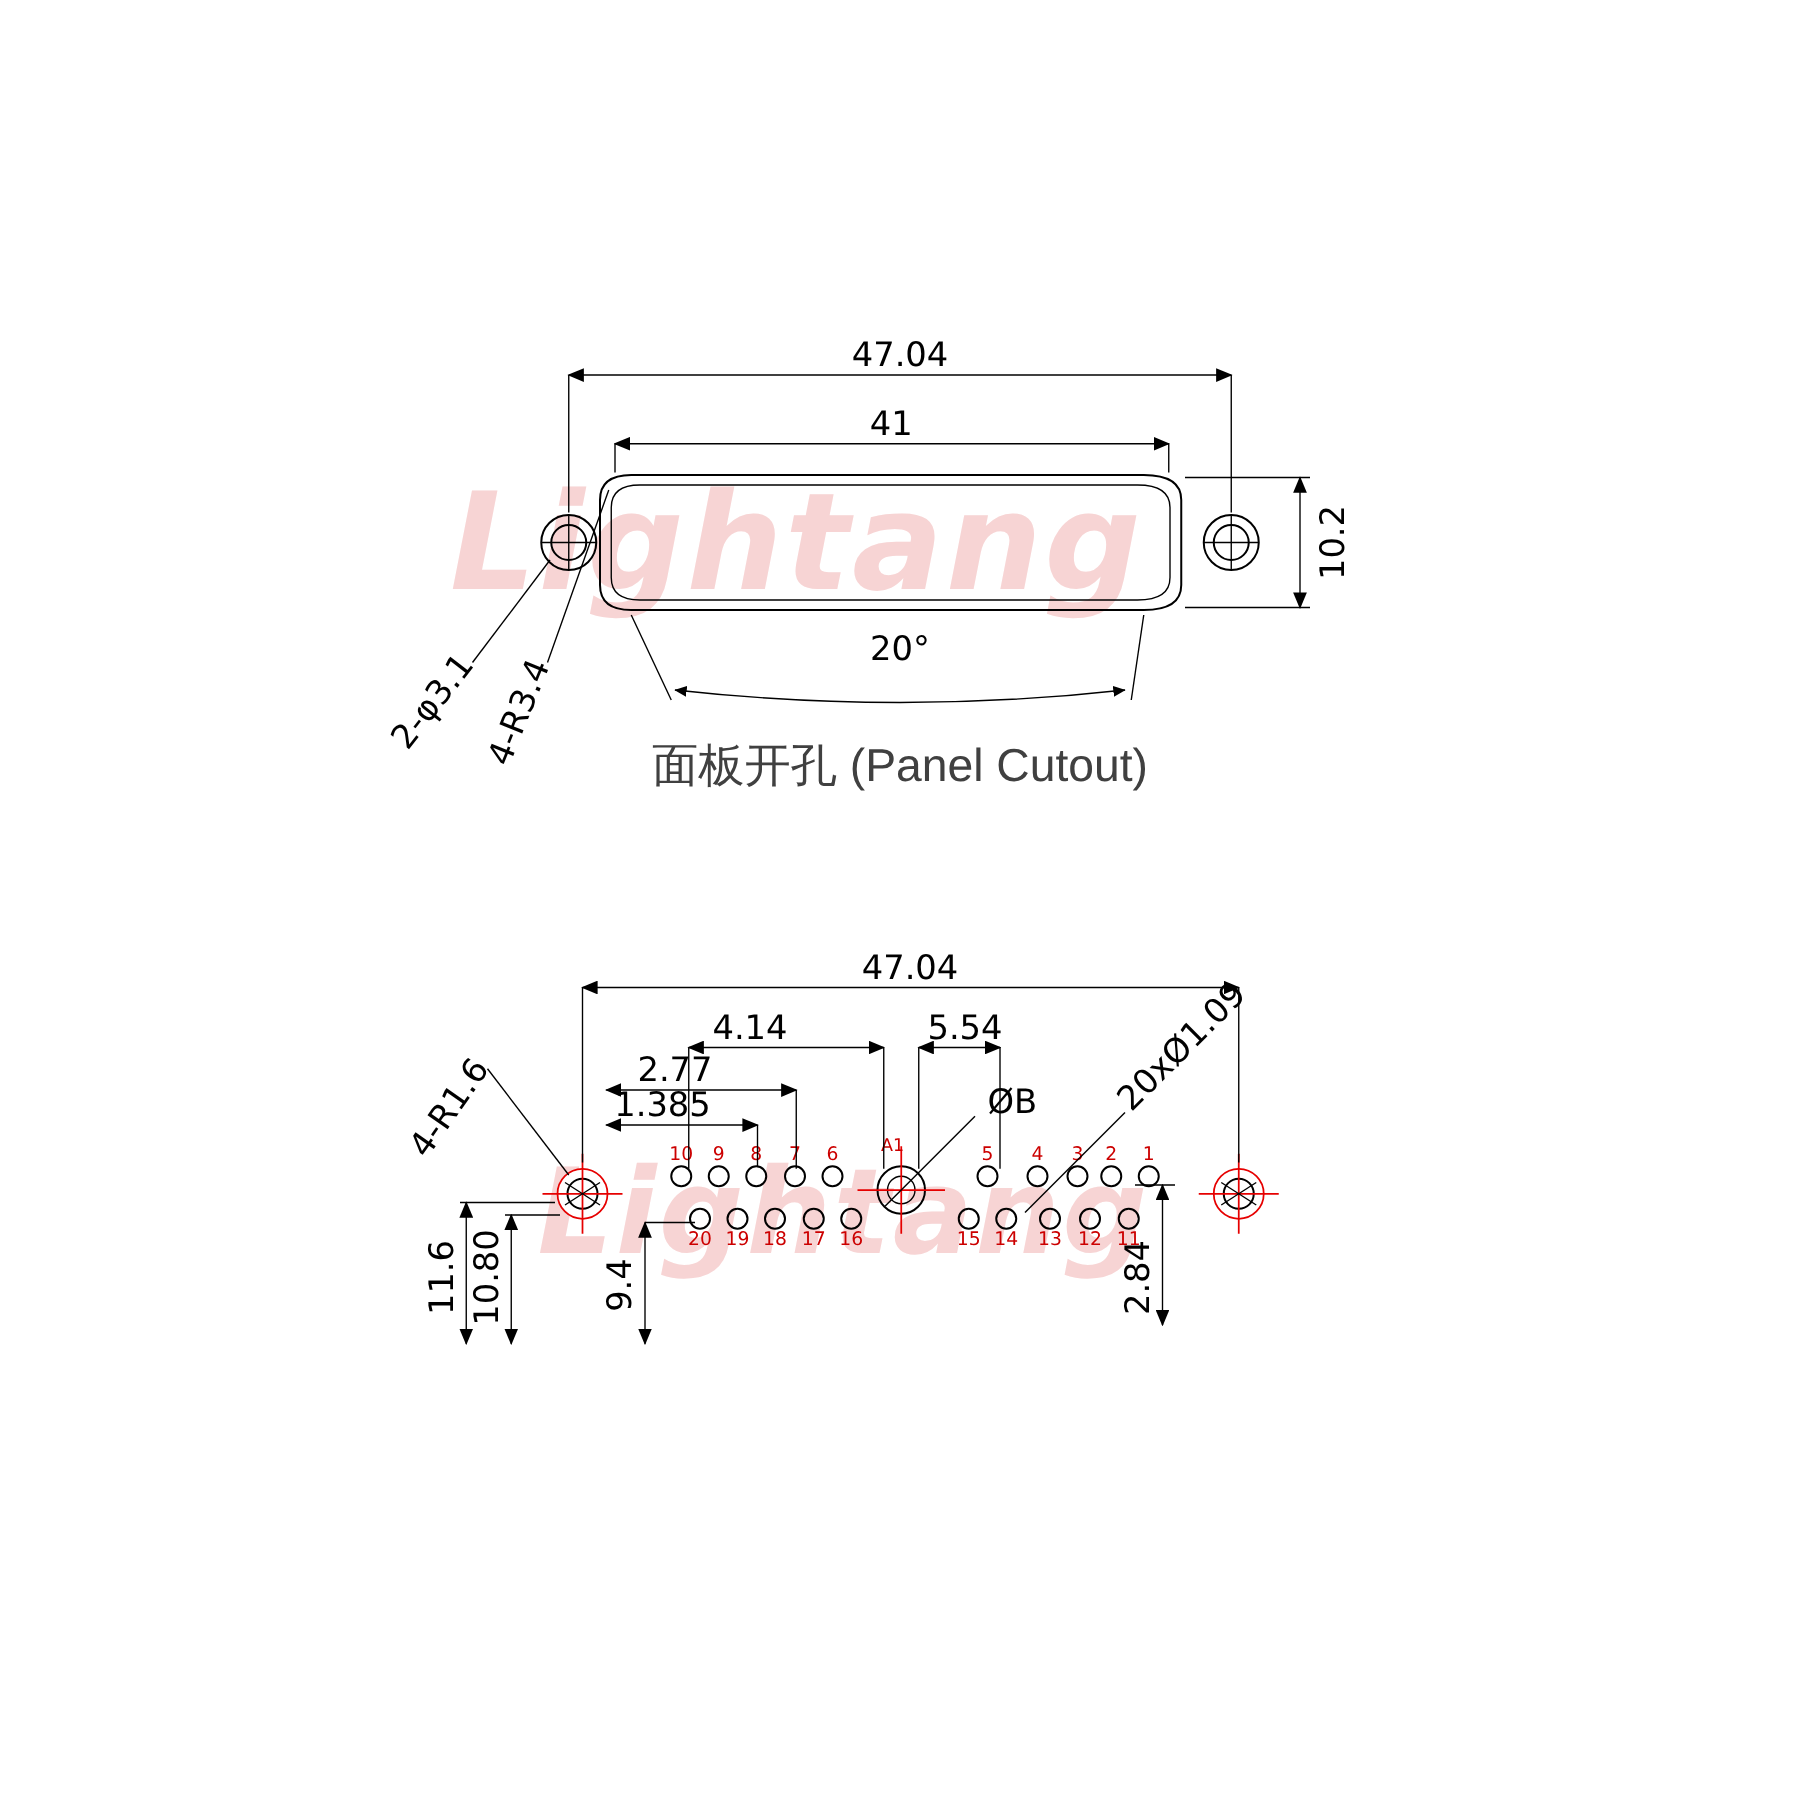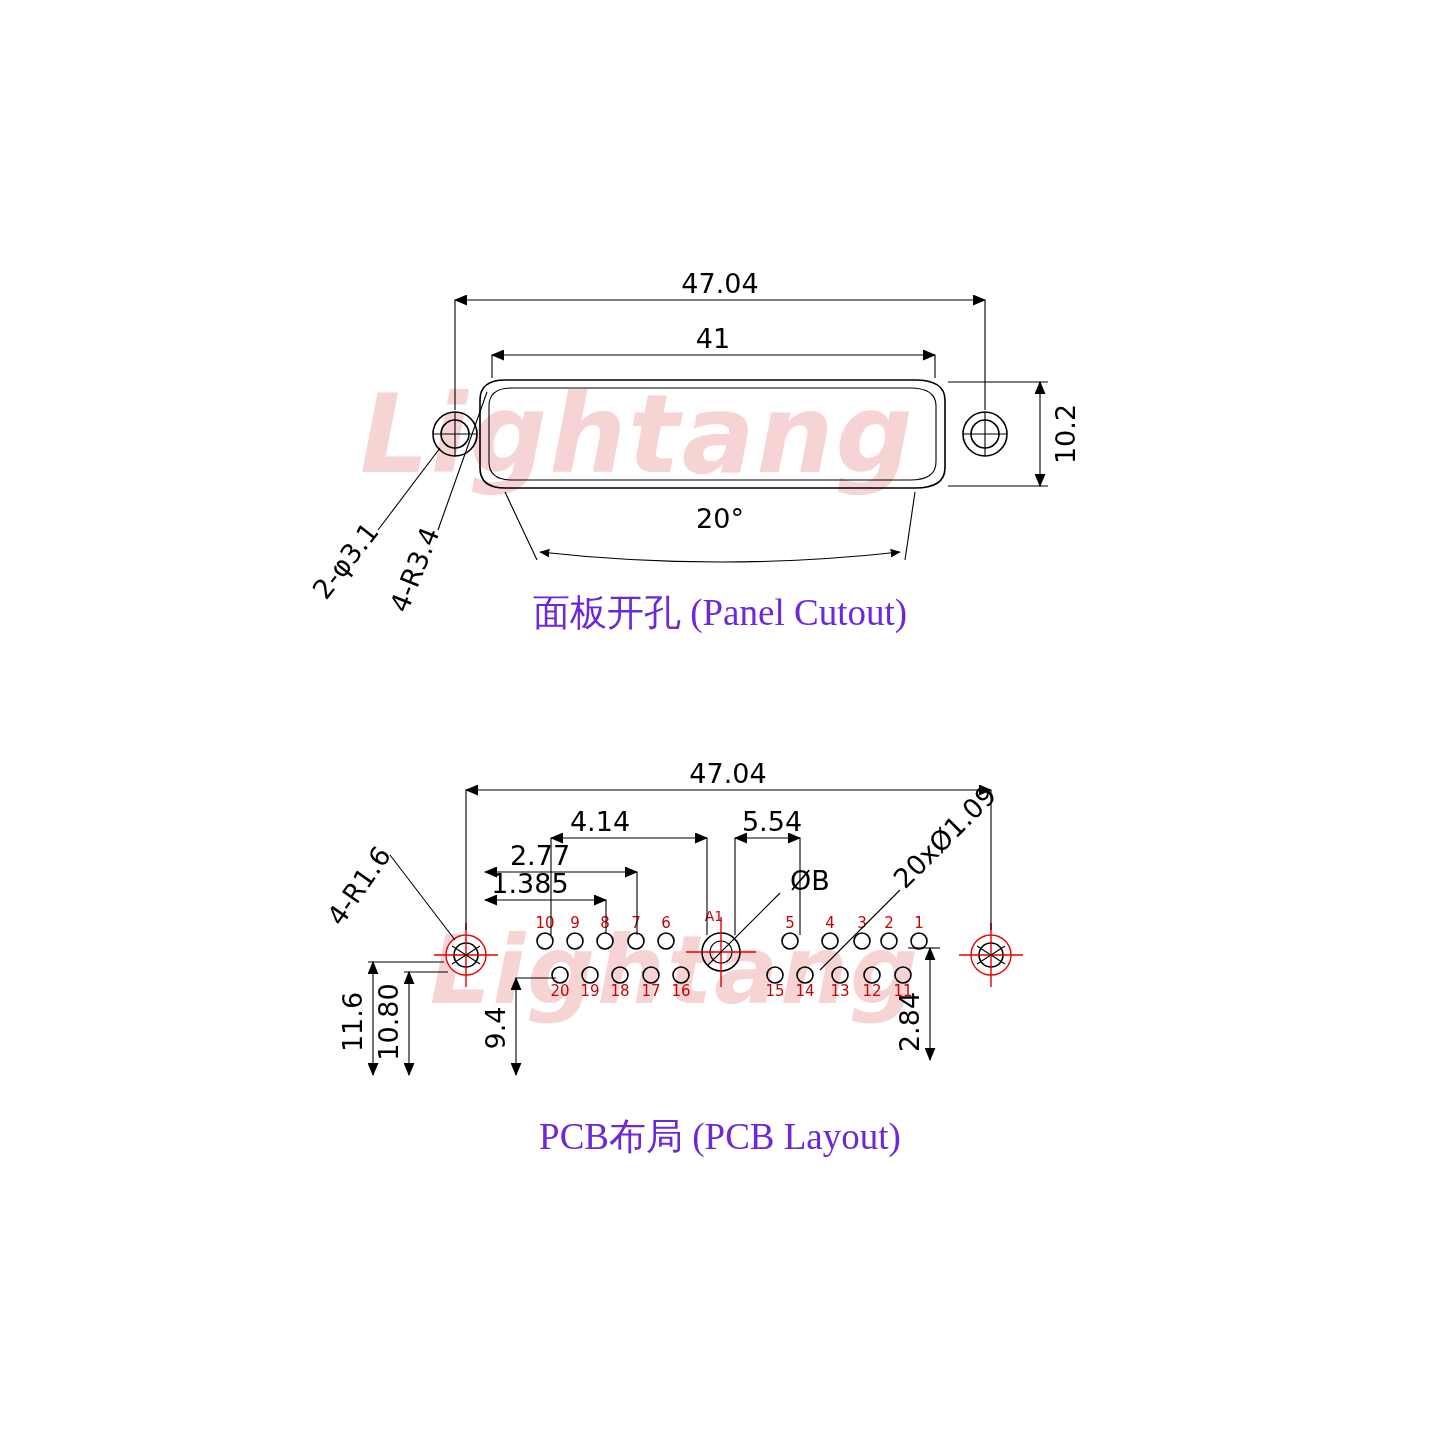--- a/index.html
+++ b/index.html
@@ -43,23 +43,23 @@
     font-size: 108px;
   }
   .wm2 {
     left: 430px;
     top: 915px;
     font-size: 95px;
   }
   .caption {
     position: absolute;
     text-align: center;
-    font-family: Liberation Serif, serif;
+    font-family: Liberation Sans, sans-serif;
     font-size: 37px;
-    color: #6d28d9;
+    color: #404040;
     white-space: nowrap;
   }
   .cap1 { left: 0; top: 588px; width: 1440px; }
   .cap2 { left: 0; top: 1112px; width: 1440px; }
   text {
     font-family: "DejaVu Sans", sans-serif;
     fill: #000;
   }
   .dim  { font-size: 27px; }
   .pinnum { font-size: 15px; fill: #cc0000; font-family: "DejaVu Sans", sans-serif; }
@@ -268,15 +268,14 @@
       <line class="blk-thin" x1="516" y1="978" x2="556" y2="978"></line>
       <text class="dim" x="505" y="1028" text-anchor="middle" transform="rotate(-90 505,1028)">9.4</text>
 
       <line class="blk-thin" x1="930" y1="948" x2="930" y2="1060" marker-start="url(#arL)" marker-end="url(#ar)"></line>
       <line class="blk-thin" x1="908" y1="948" x2="940" y2="948"></line>
       <text class="dim" x="919" y="1022" text-anchor="middle" transform="rotate(-90 919,1022)">2.84</text>
     </g>
   </svg>
 
   <div class="caption cap1">面板开孔 (Panel Cutout)</div>
-  <div class="caption cap2">PCB布局 (PCB Layout)</div>
 
 </div>
 
 </body></html>

